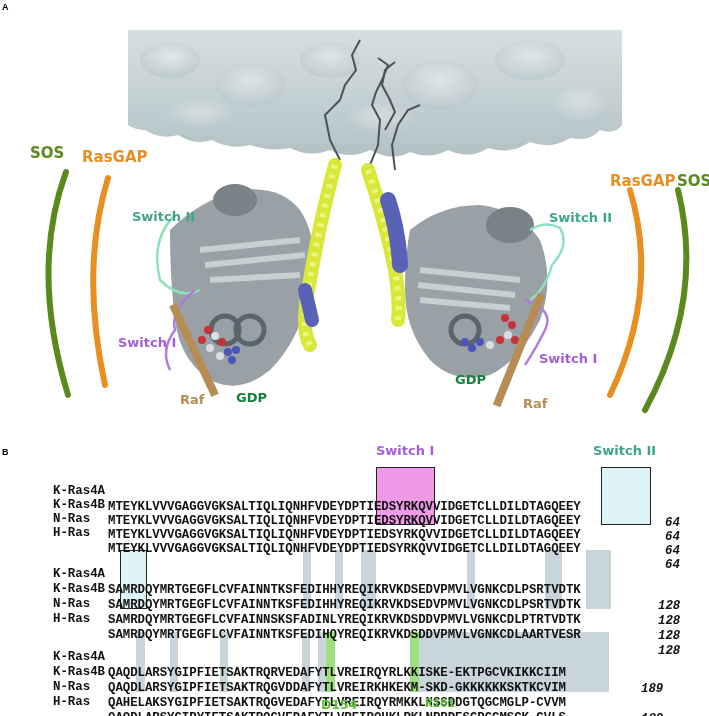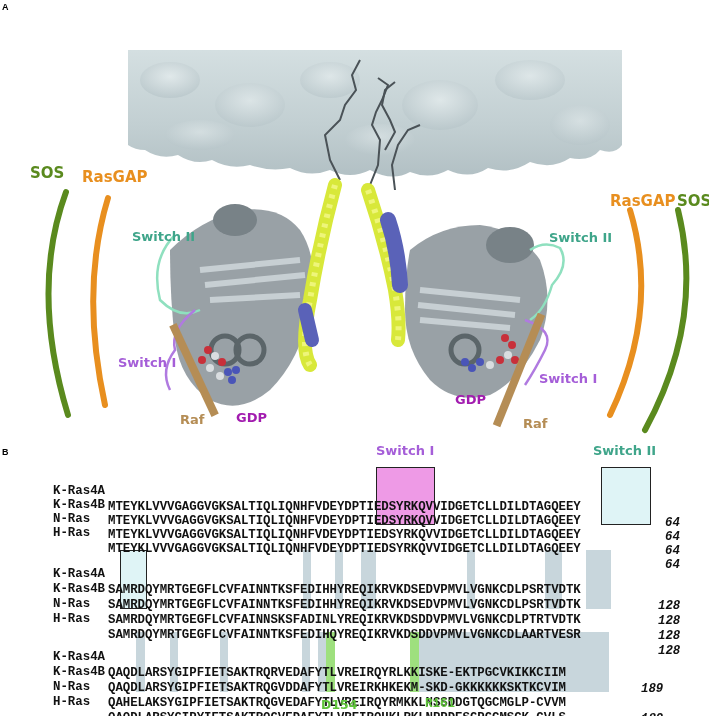--- a/index.html
+++ b/index.html
@@ -1,25 +1,25 @@
 <!DOCTYPE html>
 <html><head>
 <meta charset="utf-8">
 <style>
   html, body { margin: 0; padding: 0; background: #ffffff; }
   body { width: 709px; height: 716px; position: relative; overflow: hidden; font-family: "Liberation Sans", sans-serif; }
   .panel-label { position: absolute; font-family: "Liberation Sans", sans-serif; font-weight: bold; font-size: 9px; color: #000; }
-  .figA { position: absolute; left: 0; top: 0; width: 709px; height: 430px; margin-top: 20px; }
+  .figA { position: absolute; left: 0; top: 0; width: 709px; height: 430px; }
   .lbl { position: absolute; font-family: "DejaVu Sans", sans-serif; font-weight: bold; white-space: nowrap; }
   .lbl.sos { color: #5a8a1e; font-size: 15px; }
   .lbl.rasgap { color: #e88f1f; font-size: 15px; }
   .lbl.sw2 { color: #3fa58a; font-size: 13px; }
   .lbl.sw1 { color: #a55ed8; font-size: 13px; }
   .lbl.raf { color: #b58d55; font-size: 13px; }
-  .lbl.gdp { color: #a21caf; font-size: 13px; }
+  .lbl.gdp { color: #15803d; font-size: 13px; }
 
   .aln { position: absolute; left: 0; width: 709px; }
   .seqrow { position: absolute; left: 0; height: 16px; font-family: "Liberation Mono", monospace; font-weight: bold; font-size: 12.4px; line-height: 16px; color: #111; white-space: pre; }
   .seqrow .name { position: absolute; left: 53px; width: 70px; }
   .seqrow .seq { position: absolute; left: 108px; letter-spacing: -0.05px; }
   .seqrow .num { position: absolute; font-style: italic; }
   .shade { position: absolute; background: #c8d6dc; }
   .box-sw1 { position: absolute; background: #ee9ae6; border: 1.2px solid #222; box-sizing: border-box; }
   .box-sw2 { position: absolute; background: #dff4f6; border: 1.2px solid #222; box-sizing: border-box; }
   .box-green { position: absolute; background: #9ee07e; }

